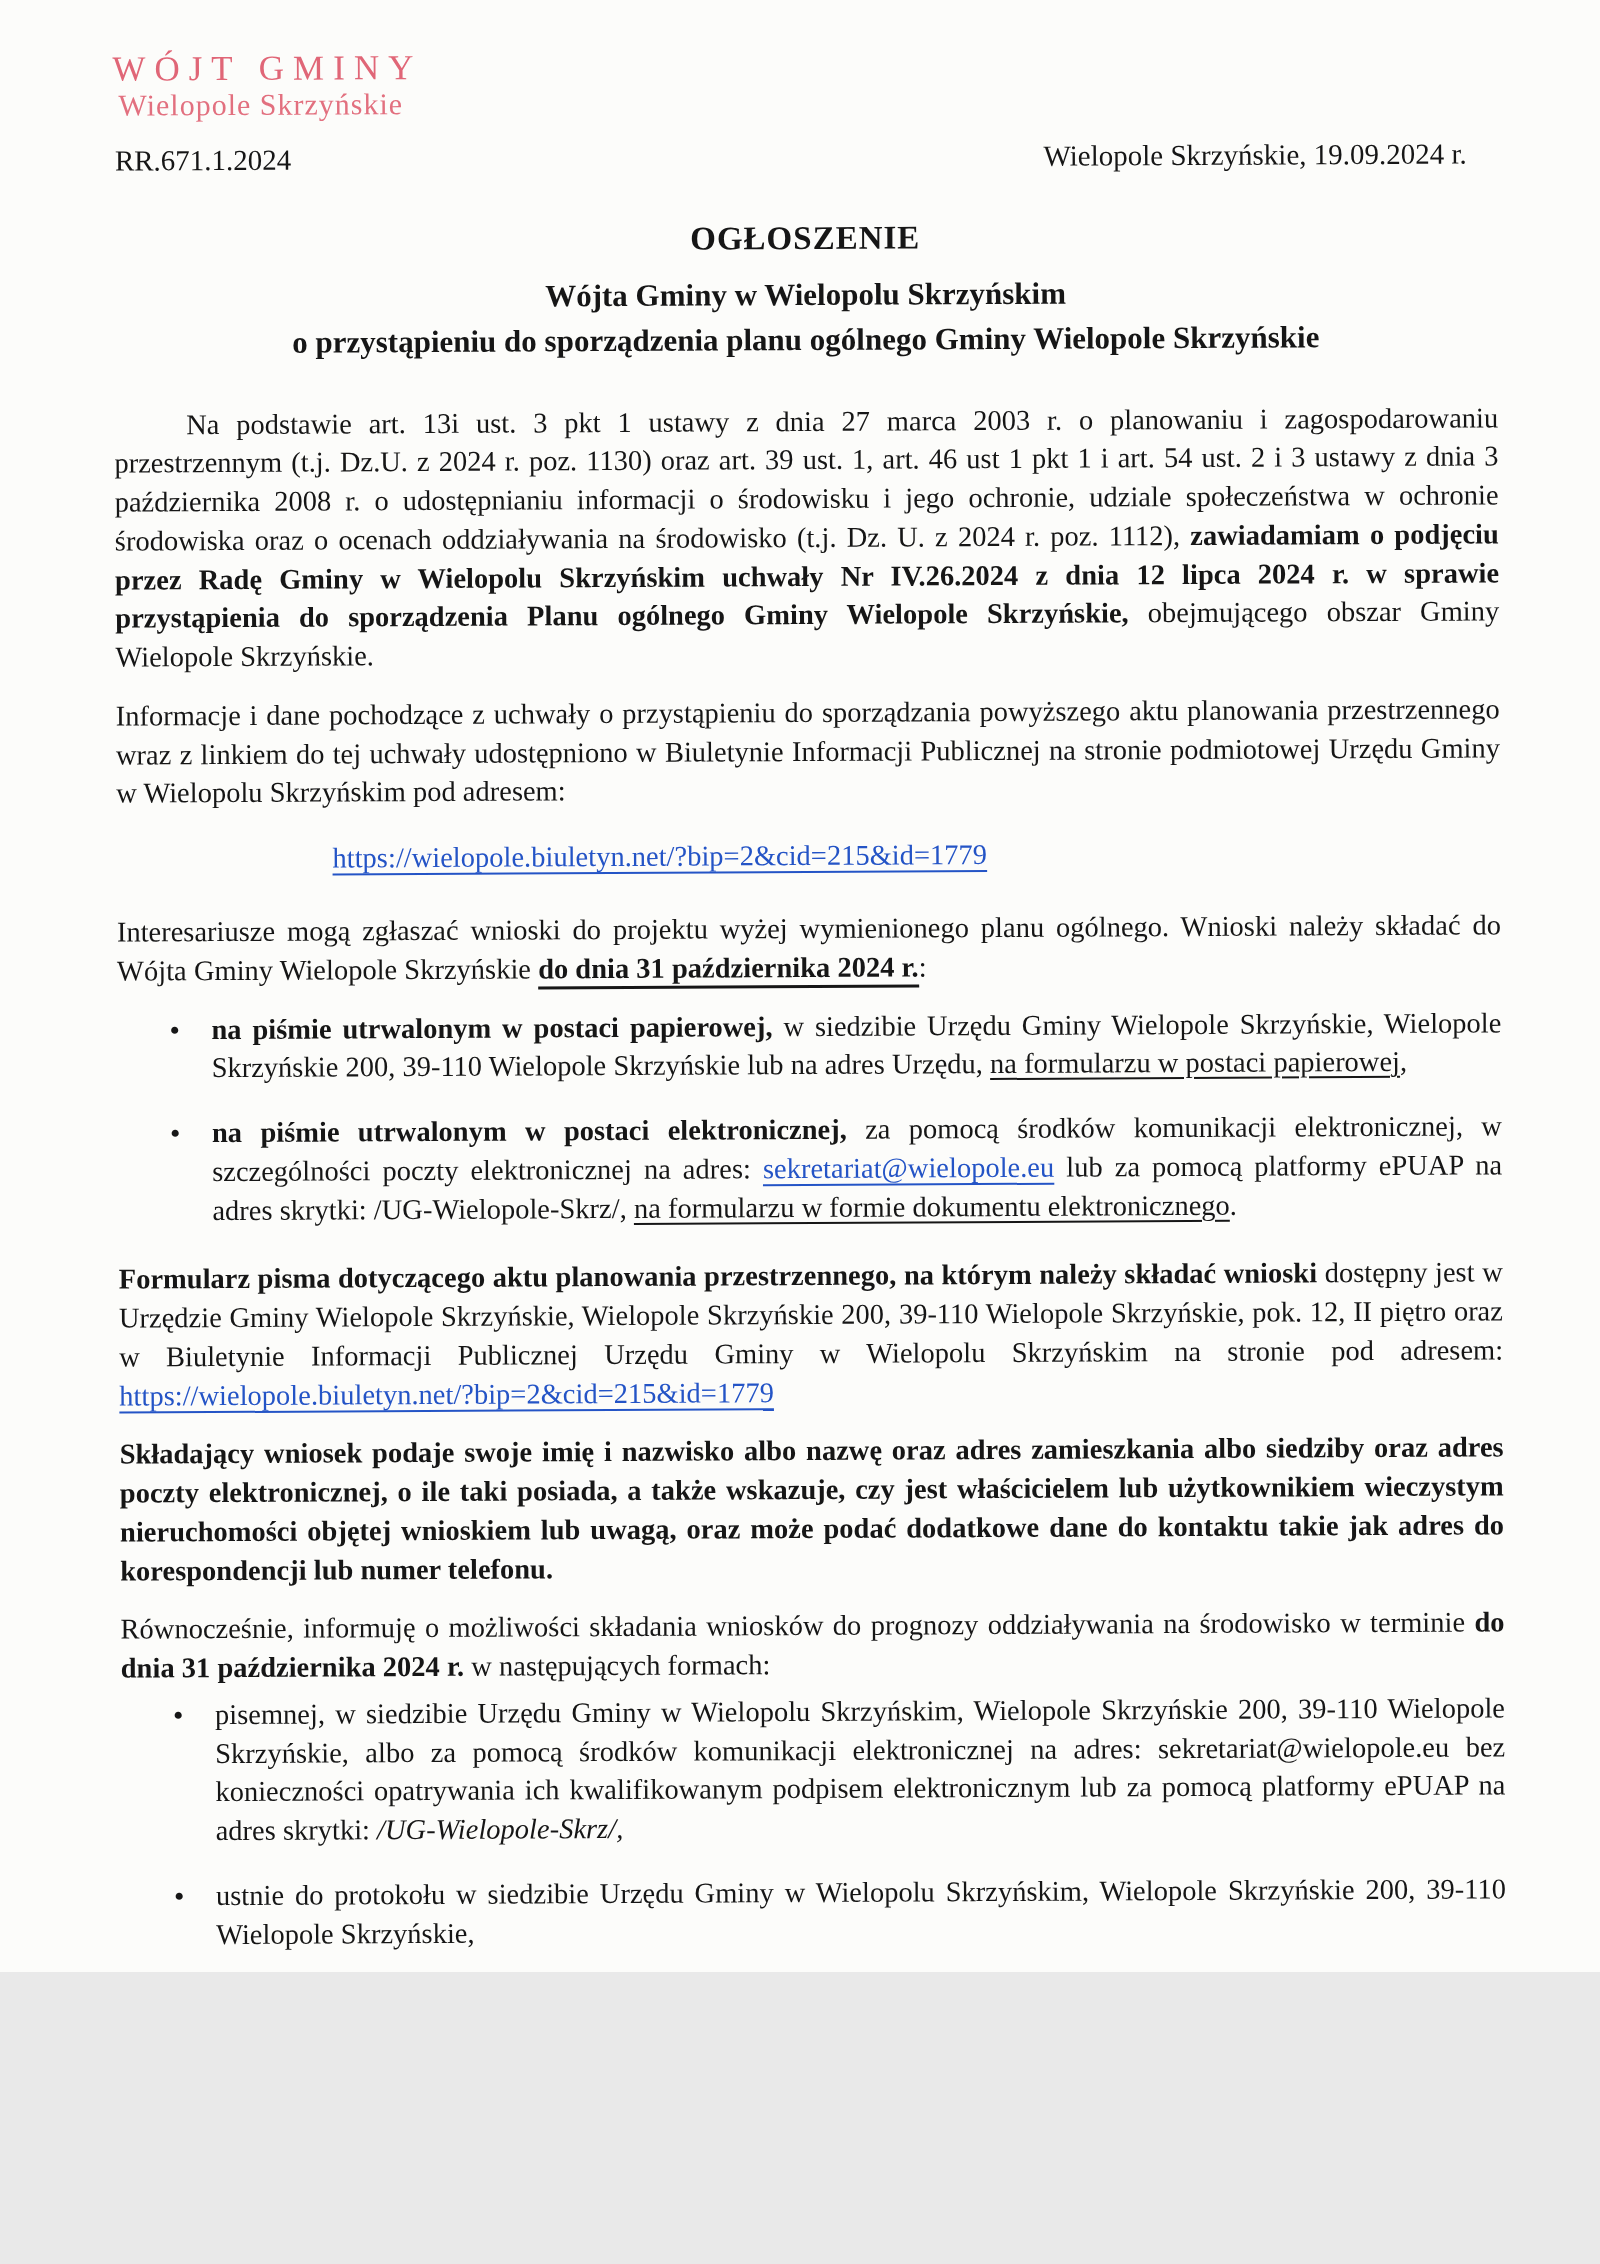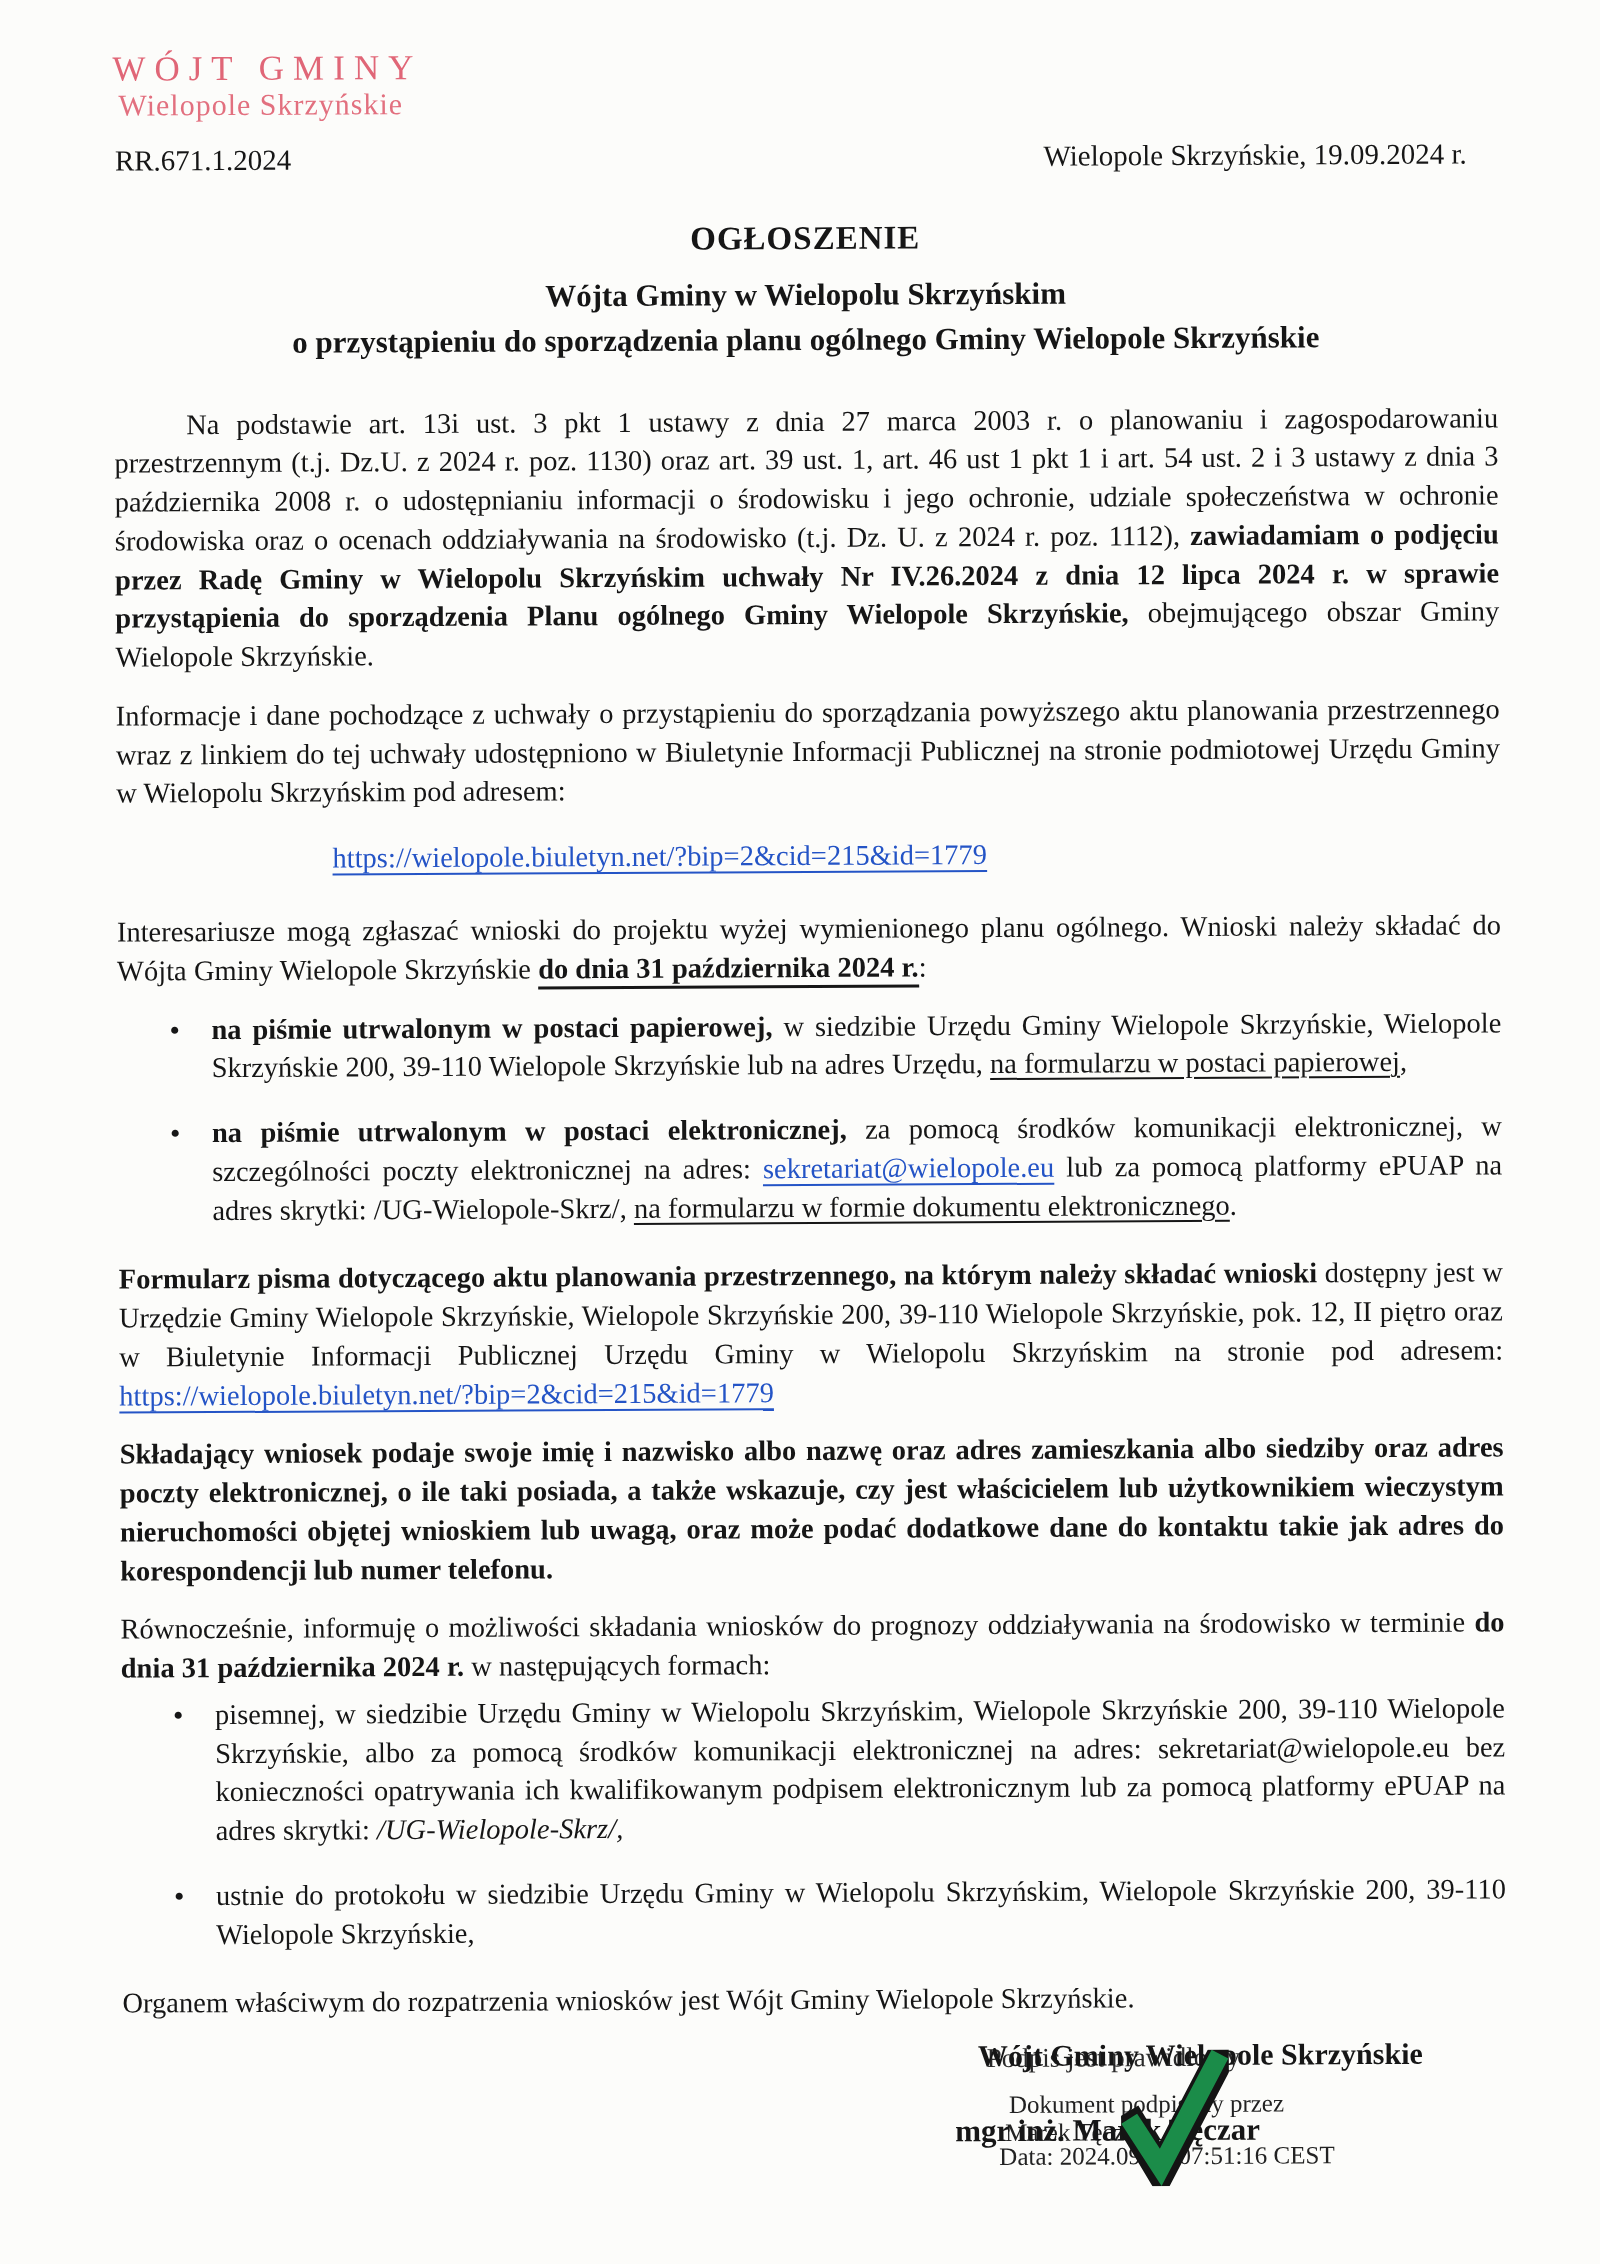--- a/index.html
+++ b/index.html
@@ -3,21 +3,21 @@
 <meta charset="utf-8">
 <style>
   :root{
     --text-black:#161616;
     --letterhead-red:#dd5265;
     --link-blue:#2454c6;
     --check-green:#1b8c49;
   }
   html,body{margin:0;padding:0;background:#e9e9e9;}
   .page{
-    width:1600px;height:2264px;
+    width:1600px;height:1972px;
     background:#fcfcfa;
     position:relative;
     overflow:hidden;
     font-family:"Liberation Serif","DejaVu Serif",serif;
     color:var(--text-black);
   }
   .content{
     padding:46px 104px 0 112px;
     transform:rotate(-0.3deg);
     transform-origin:50% 0;

